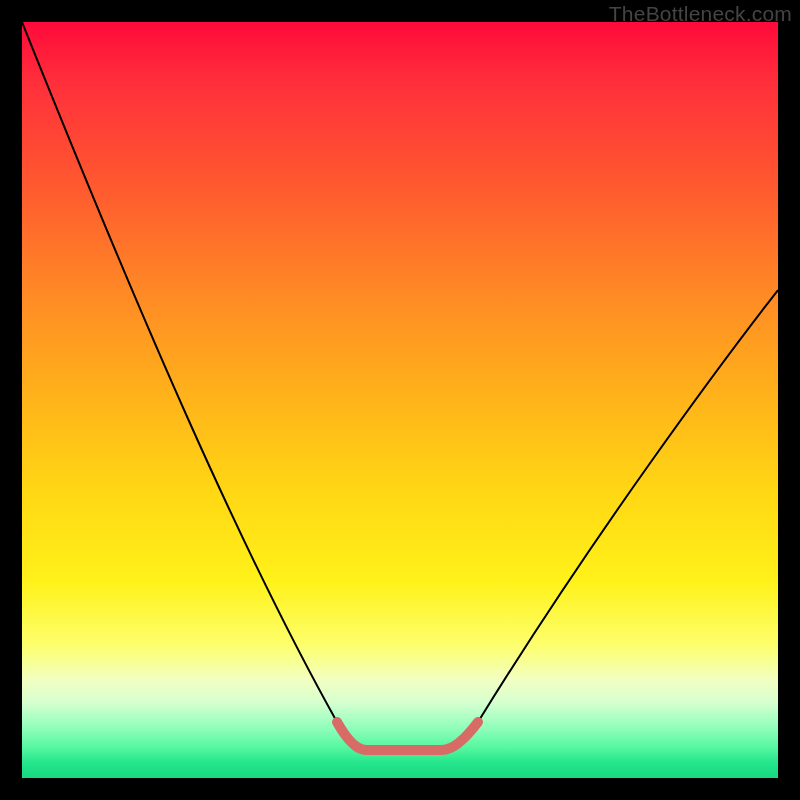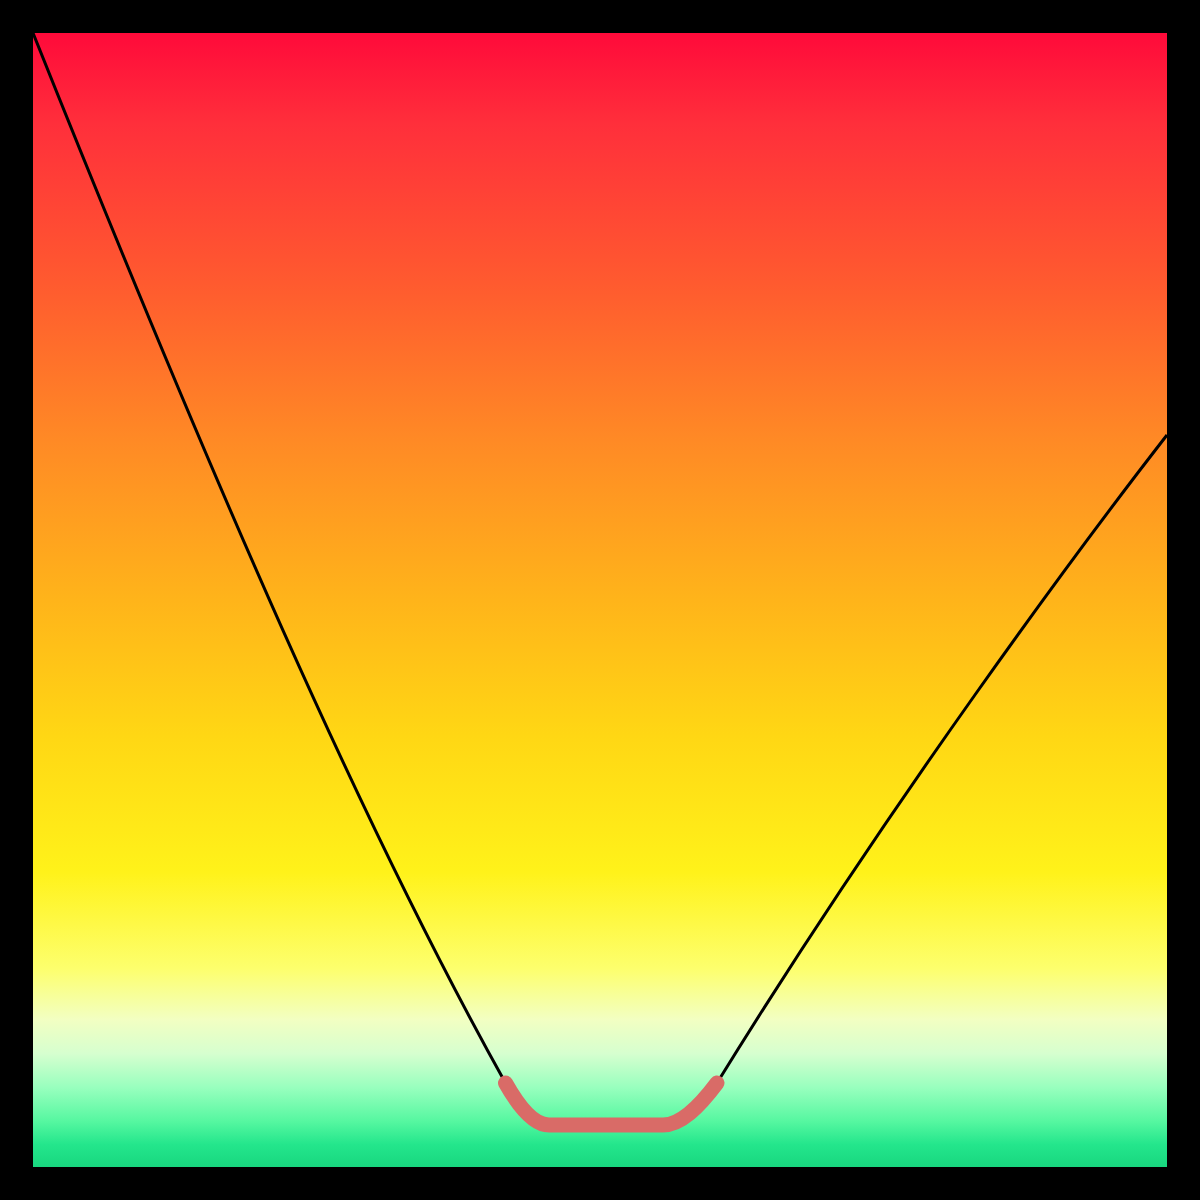--- a/index.html
+++ b/index.html
@@ -60,13 +60,14 @@
 </head>
 <body>
 
 <div class="frame">
   <div class="plot-area">
     <svg class="svg-layer" viewBox="0 0 756 756" preserveAspectRatio="none">
       <path fill="none" stroke="#000000" stroke-width="2" d="M 0 0 C 120 300, 220 530, 315 700 C 324 716, 334 728, 344 728 L 420 728 C 432 728, 444 716, 456 700 C 572 512, 700 340, 756 268"></path>
       <path fill="none" stroke="#d96b67" stroke-width="10" stroke-linecap="round" d="M 315 700 C 324 716, 334 728, 344 728 L 420 728 C 432 728, 444 716, 456 700"></path>
     </svg>
   </div>
+  <div class="watermark">TheBottleneck.com</div>
 </div>
 
 </body></html>

